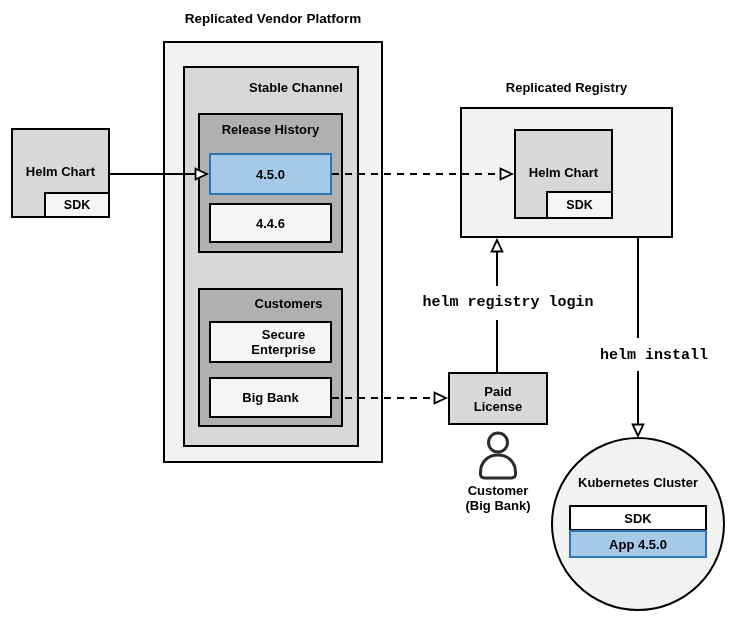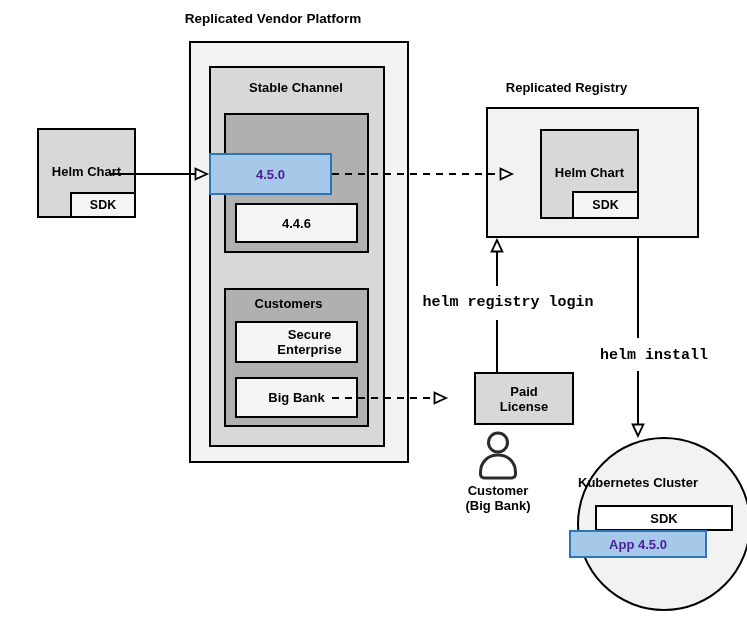--- a/index.html
+++ b/index.html
@@ -1,27 +1,27 @@
 <!DOCTYPE html>
 <html><head>
 <meta charset="utf-8">
 <style>
   html,body{margin:0;padding:0;background:#ffffff;}
   .canvas{
     position:relative;width:747px;height:634px;background:#ffffff;overflow:hidden;
     font-family:"Liberation Sans","DejaVu Sans",sans-serif;color:#000;
   }
   .abs{position:absolute;box-sizing:border-box;}
-  .box{border:2px solid #000;margin-left:26px;}
+  .box{border:2px solid #000;}
   .fill-outer{background:#f2f2f2;}
   .fill-mid{background:#d8d8d8;}
   .fill-dark{background:#b0b0b0;}
   .fill-item{background:#f5f5f5;}
   .fill-white{background:#ffffff;}
-  .blue{background:#a6c8e9;border:2.5px solid #2e75b6;color:#4c1d95;}
+  .blue{background:#a6c8e9;border:2.5px solid #2e75b6;color:#000000;}
   .lbl{
     font-weight:bold;font-size:13px;line-height:15px;text-align:center;
     display:flex;align-items:center;justify-content:center;
   }
   .title{font-weight:bold;font-size:13.5px;text-align:center;}
   .sdk-lbl{font-size:12.5px;}
   .cmd{
     font-family:"Liberation Mono","DejaVu Sans Mono",monospace;
     font-weight:bold;font-size:15px;text-align:center;white-space:nowrap;margin-left:16px;
   }
@@ -36,20 +36,21 @@
 <div class="canvas">
 
   <div class="abs title" style="left:163px;top:11px;width:220px;">Replicated Vendor Platform</div>
 
   <div class="abs box fill-outer" style="left:163px;top:41px;width:220px;height:422px;"></div>
 
   <div class="abs box fill-mid" style="left:183px;top:66px;width:176px;height:381px;"></div>
   <div class="abs title" style="left:183px;top:80px;width:176px;font-size:13px;margin-left:25px;">Stable Channel</div>
 
   <div class="abs box fill-dark" style="left:198px;top:113px;width:145px;height:140px;"></div>
+  <div class="abs title" style="left:198px;top:122px;width:145px;font-size:13px;">Release History</div>
 
   <div class="abs blue lbl" style="left:209px;top:153px;width:123px;height:42px;">4.5.0</div>
   <div class="abs box fill-item lbl" style="left:209px;top:203px;width:123px;height:40px;">4.4.6</div>
 
   <div class="abs box fill-dark" style="left:198px;top:288px;width:145px;height:139px;"></div>
   <div class="abs title" style="left:198px;top:296px;width:145px;font-size:13px;margin-left:18px;">Customers</div>
 
   <div class="abs box fill-item lbl" style="left:209px;top:321px;width:123px;height:42px;padding-left:26px;">
     <span class="wrap-narrow">Secure Enterprise</span>
   </div>

